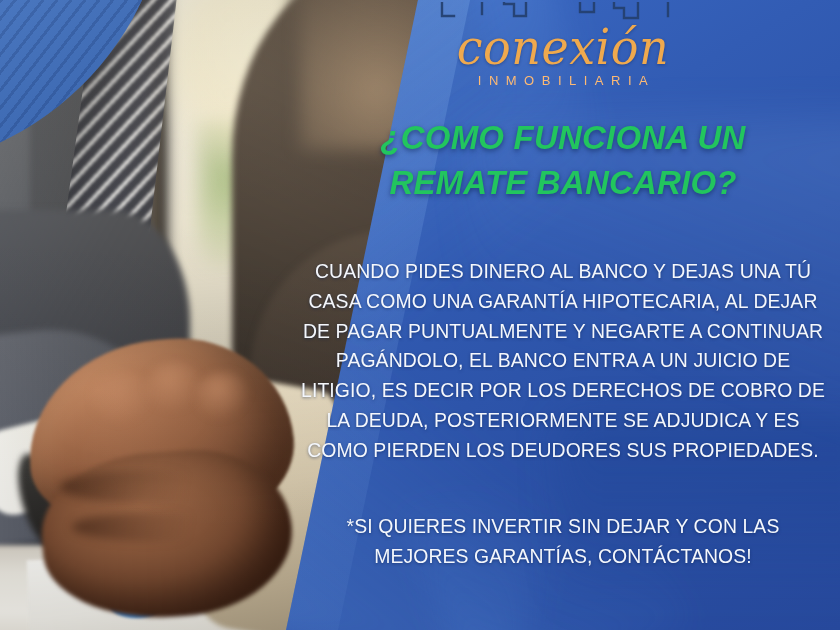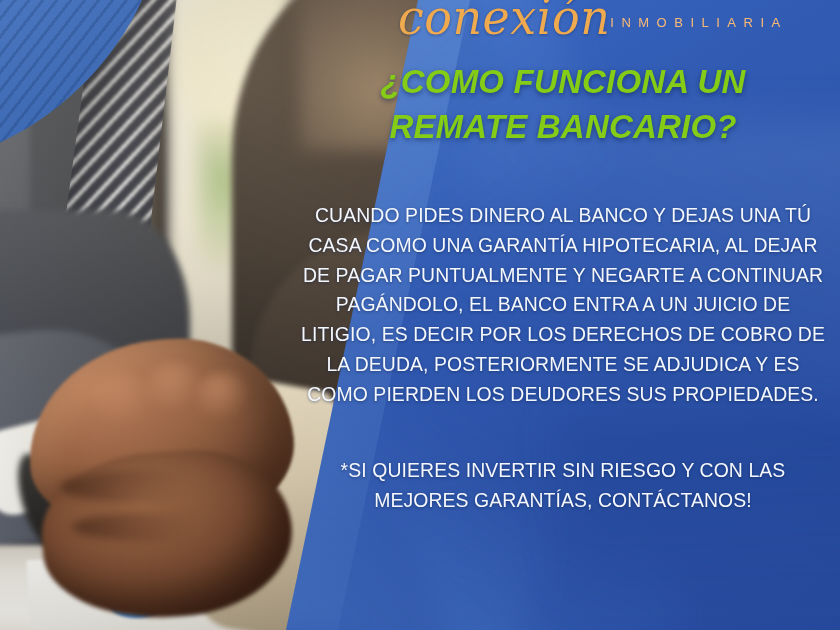--- a/index.html
+++ b/index.html
@@ -299,21 +299,21 @@
     padding:0 14px;
     display:flex;flex-direction:column;align-items:center;
     text-align:center;
     color:#ffffff;
   }
 
   
   .logo{
     margin-top:2px;
     width:330px;
-    display:flex;flex-direction:row;align-items:center;
+    display:flex;flex-direction:column;align-items:center;
     position:relative;
   }
   .logo-mark{
     width:270px;height:30px;
     display:block;
     opacity:.92;
   }
   .logo-script{
     font-family:"DejaVu Serif","Liberation Serif",serif;
     font-style:italic;
@@ -330,28 +330,28 @@
     font-size:13px;
     letter-spacing:7.5px;
     color:#fdba74;
     font-weight:400;
     margin-top:5px;
     margin-right:-7px;
   }
 
   
   .headline{
-    margin-top:22px;
+    margin-top:28px;
     width:470px;
     font-size:33px;
     line-height:1.34;
     font-weight:700;
     font-style:italic;
     letter-spacing:.2px;
-    color:#84cc16;
+    color:#22c55e;
     text-shadow:0 2px 5px rgba(10,30,75,.55);
   }
 
   
   .body-copy{
     margin-top:30px;
     width:530px;
     font-size:19.4px;
     line-height:1.54;
     font-weight:400;
@@ -446,17 +446,17 @@
         </g>
       </svg>
       <div class="logo-script">conexión</div>
       <div class="logo-sub">INMOBILIARIA</div>
     </div>
 
     <h1 class="headline">¿COMO FUNCIONA UN REMATE BANCARIO?</h1>
 
     <p class="body-copy">CUANDO PIDES DINERO AL BANCO Y DEJAS UNA TÚ CASA COMO UNA GARANTÍA HIPOTECARIA, AL DEJAR DE PAGAR PUNTUALMENTE Y NEGARTE A CONTINUAR PAGÁNDOLO, EL BANCO ENTRA A UN JUICIO DE LITIGIO, ES DECIR POR LOS DERECHOS DE COBRO DE LA DEUDA, POSTERIORMENTE SE ADJUDICA Y ES COMO PIERDEN LOS DEUDORES SUS PROPIEDADES.</p>
 
-    <p class="cta">*SI QUIERES INVERTIR SIN RIESGO Y CON LAS MEJORES GARANTÍAS, CONTÁCTANOS!</p>
+    <p class="cta">*SI QUIERES INVERTIR SIN DEJAR Y CON LAS MEJORES GARANTÍAS, CONTÁCTANOS!</p>
 
   </div>
 
 </div>
 
 </body></html>

